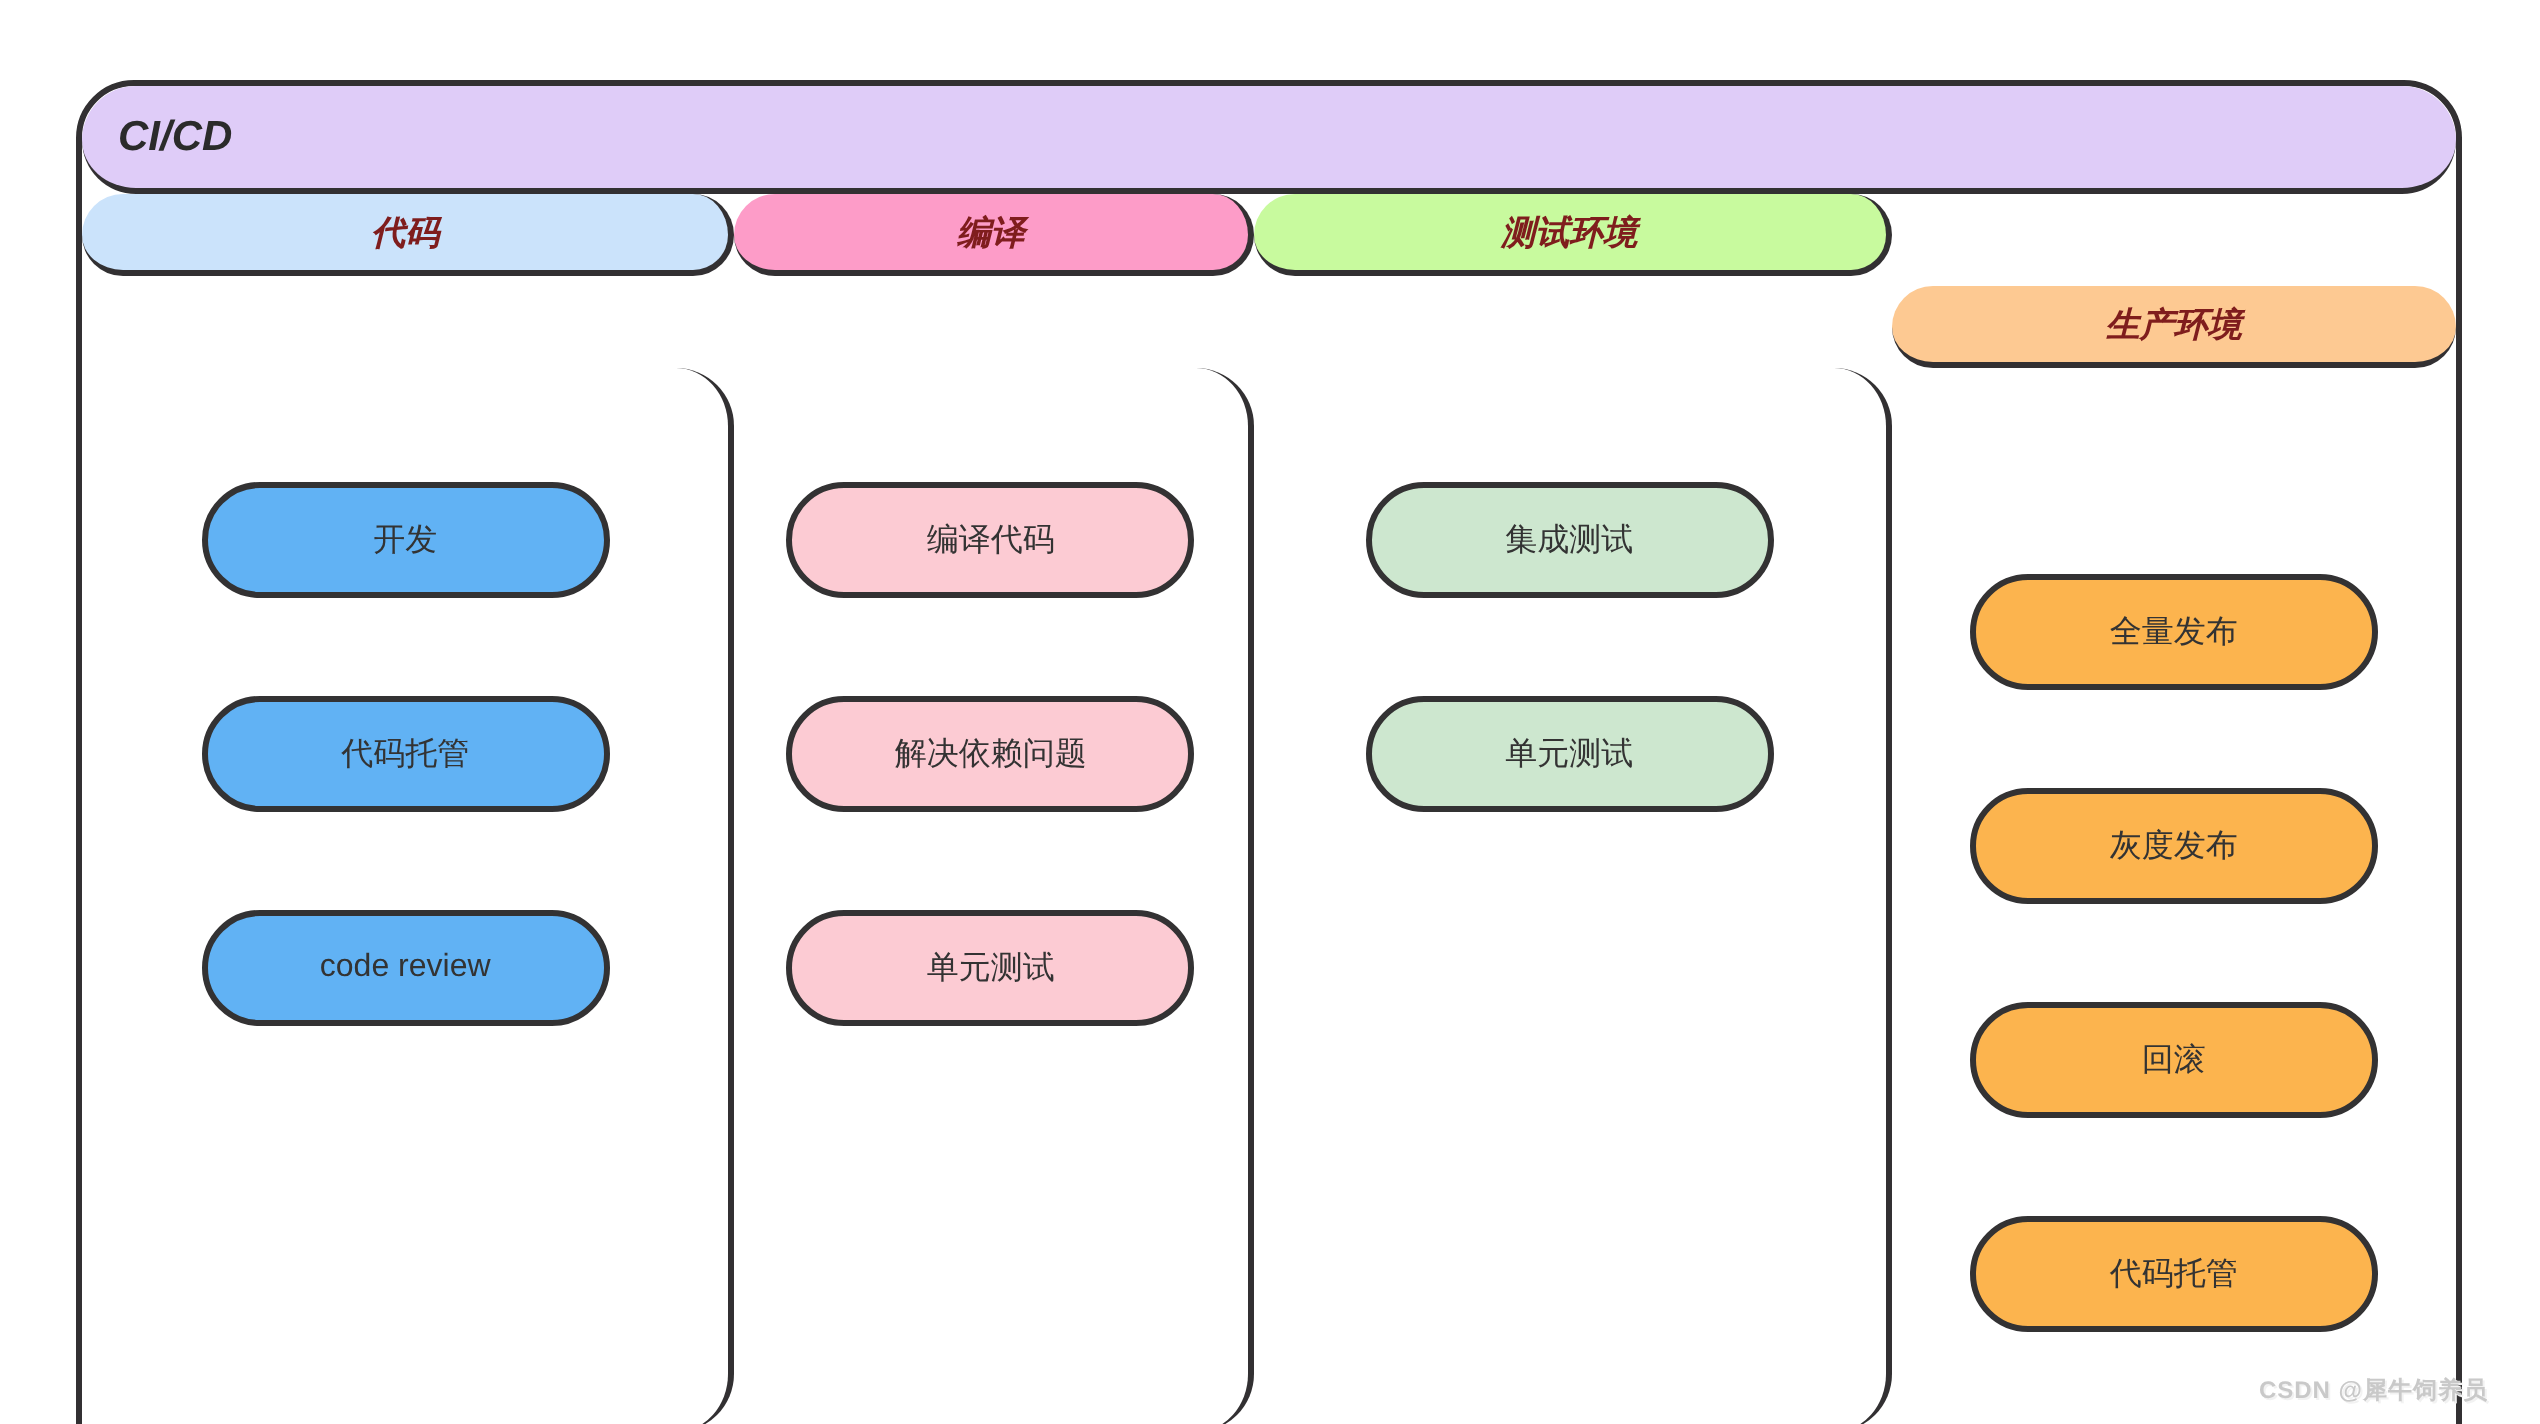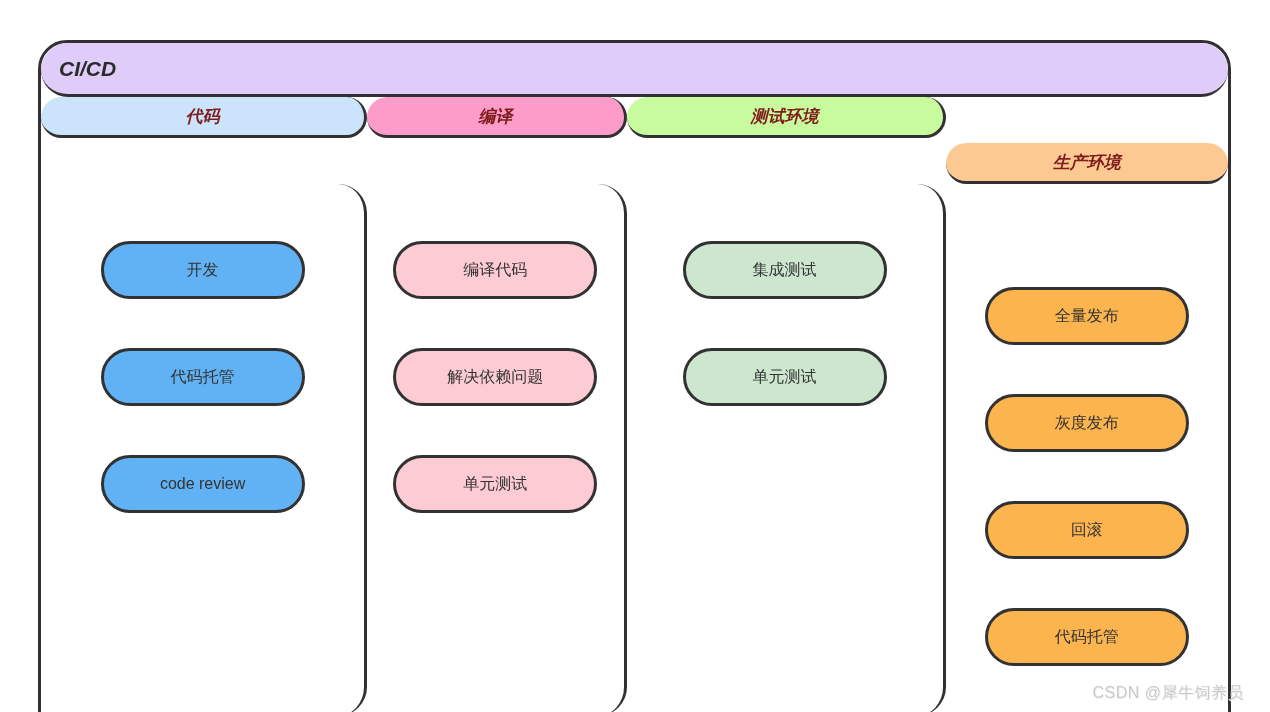--- a/index.html
+++ b/index.html
@@ -88,24 +88,25 @@
 
   .hdr-blue   { background: #cbe3fb; }
   .hdr-pink   { background: #fd9cc8; }
   .hdr-green  { background: #c8fa9e; }
   .hdr-orange { background: #fdc992; }
 
   .watermark {
     position: absolute;
     right: 26px;
     bottom: 8px;
-    font-size: 16px;
+    font-size: 12px;
     color: #c9c9c9;
     text-shadow: 1px 1px 0 #f2f2f2;
     letter-spacing: 0.5px;
+    font-weight: bold;
   }
 </style>
 </head>
 <body>
 
 <div class="pool">
 
   <div class="pool-title">CI/CD</div>
 
   <div class="lane-headers">

